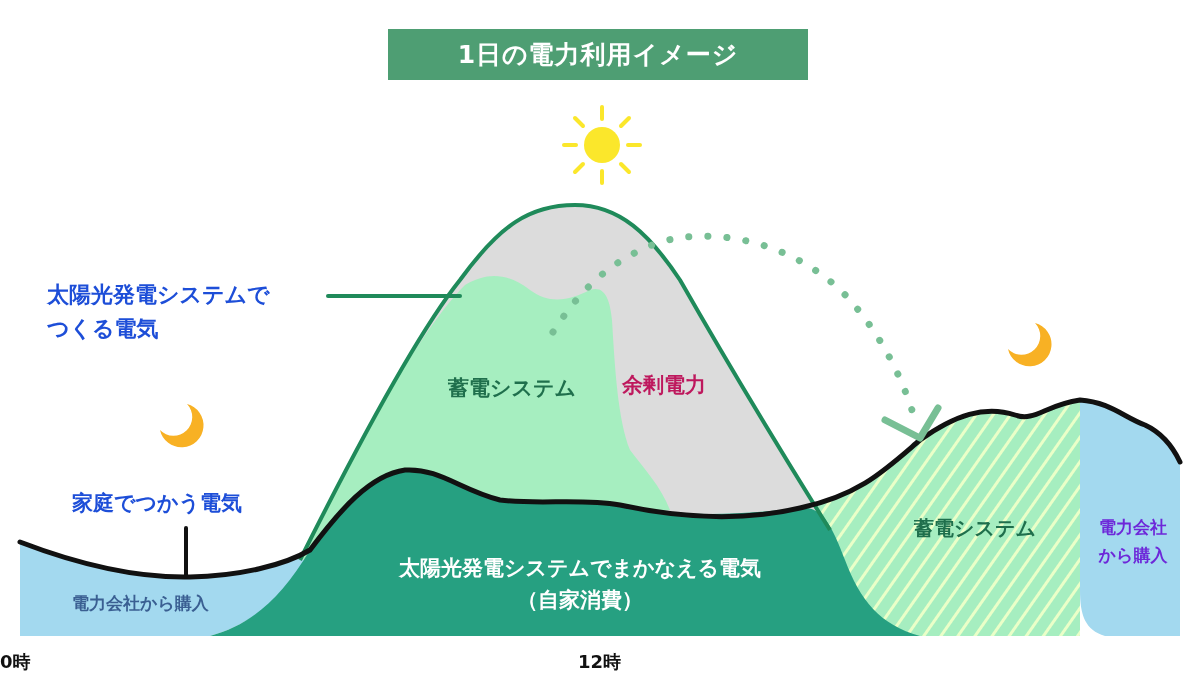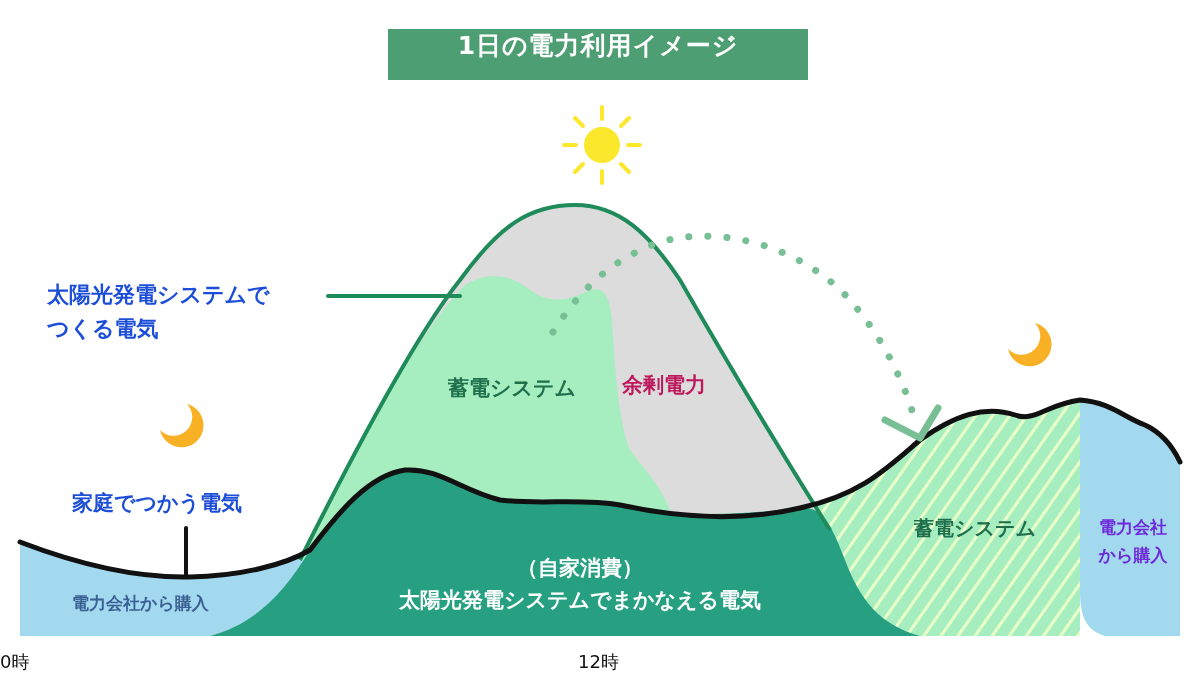--- a/index.html
+++ b/index.html
@@ -1,31 +1,31 @@
 <!DOCTYPE html>
 <html><head>
 <meta charset="utf-8">
 <style>
   html, body { margin: 0; padding: 0; background: #ffffff; }
   body { width: 1199px; height: 675px; position: relative; overflow: hidden;
          font-family: "DejaVu Sans", "Liberation Sans", sans-serif; }
   .title-box { position: absolute; left: 388px; top: 29px; width: 420px; height: 51px;
-               background: #4e9e73; display: flex; justify-content: center; }
+               background: #4e9e73; display: flex; align-items: center; justify-content: center; }
   .title-box span { color: #ffffff; font-size: 25px; font-weight: bold; letter-spacing: 1px; }
   svg.main { position: absolute; left: 0; top: 0; }
   .lbl { position: absolute; font-weight: bold; white-space: nowrap; line-height: 1.3; }
   .lbl-solar { left: 47px; top: 278px; color: #1d4ed8; font-size: 22px; line-height: 34px; }
   .lbl-charge { left: 432px; top: 372px; color: #1f6f4c; font-size: 21px; text-align: center; width: 160px; line-height: 32px; }
   .lbl-surplus { left: 622px; top: 372px; color: #be185d; font-size: 21px; }
   .lbl-home { left: 72px; top: 490px; color: #1d4ed8; font-size: 21px; }
   .lbl-buy-left { left: 54px; top: 592px; color: #3a5f92; font-size: 17px; margin-left: 18px; }
   .lbl-self { left: 355px; top: 552px; color: #ffffff; font-size: 21px; text-align: center; width: 450px; line-height: 32px; }
   .lbl-discharge { left: 890px; top: 513px; color: #1f6f4c; font-size: 20px; text-align: center; width: 170px; line-height: 30px; }
   .lbl-buy-right { left: 1083px; top: 513px; color: #6d28d9; font-size: 17px; text-align: center; width: 100px; line-height: 28px; }
-  .axis { position: absolute; top: 650px; color: #111111; font-size: 18px; font-weight: normal; }
+  .axis { position: absolute; top: 650px; color: #111111; font-size: 18px; font-weight: bold; }
   .ax0 { left: 0px; } .ax12 { left: 578px; } .ax23 { left: 1169px; margin-top: 41px; }
   .line-block { display: block; }
 </style>
 </head>
 <body>
 
 <div class="title-box">
   <span>1日の電力利用イメージ</span>
 </div>
 
@@ -91,22 +91,22 @@
   <span class="line-block">蓄電システム</span>
 </div>
 
 <div class="lbl lbl-surplus">余剰電力</div>
 
 <div class="lbl lbl-home">家庭でつかう電気</div>
 
 <div class="lbl lbl-buy-left">電力会社から購入</div>
 
 <div class="lbl lbl-self">
+  <span class="line-block">太陽光発電システムでまかなえる電気</span>
   <span class="line-block">（自家消費）</span>
-  <span class="line-block">太陽光発電システムでまかなえる電気</span>
 </div>
 
 <div class="lbl lbl-discharge">
   <span class="line-block">蓄電システム</span>
 </div>
 
 <div class="lbl lbl-buy-right">
   <span class="line-block">電力会社</span>
   <span class="line-block">から購入</span>
 </div>

